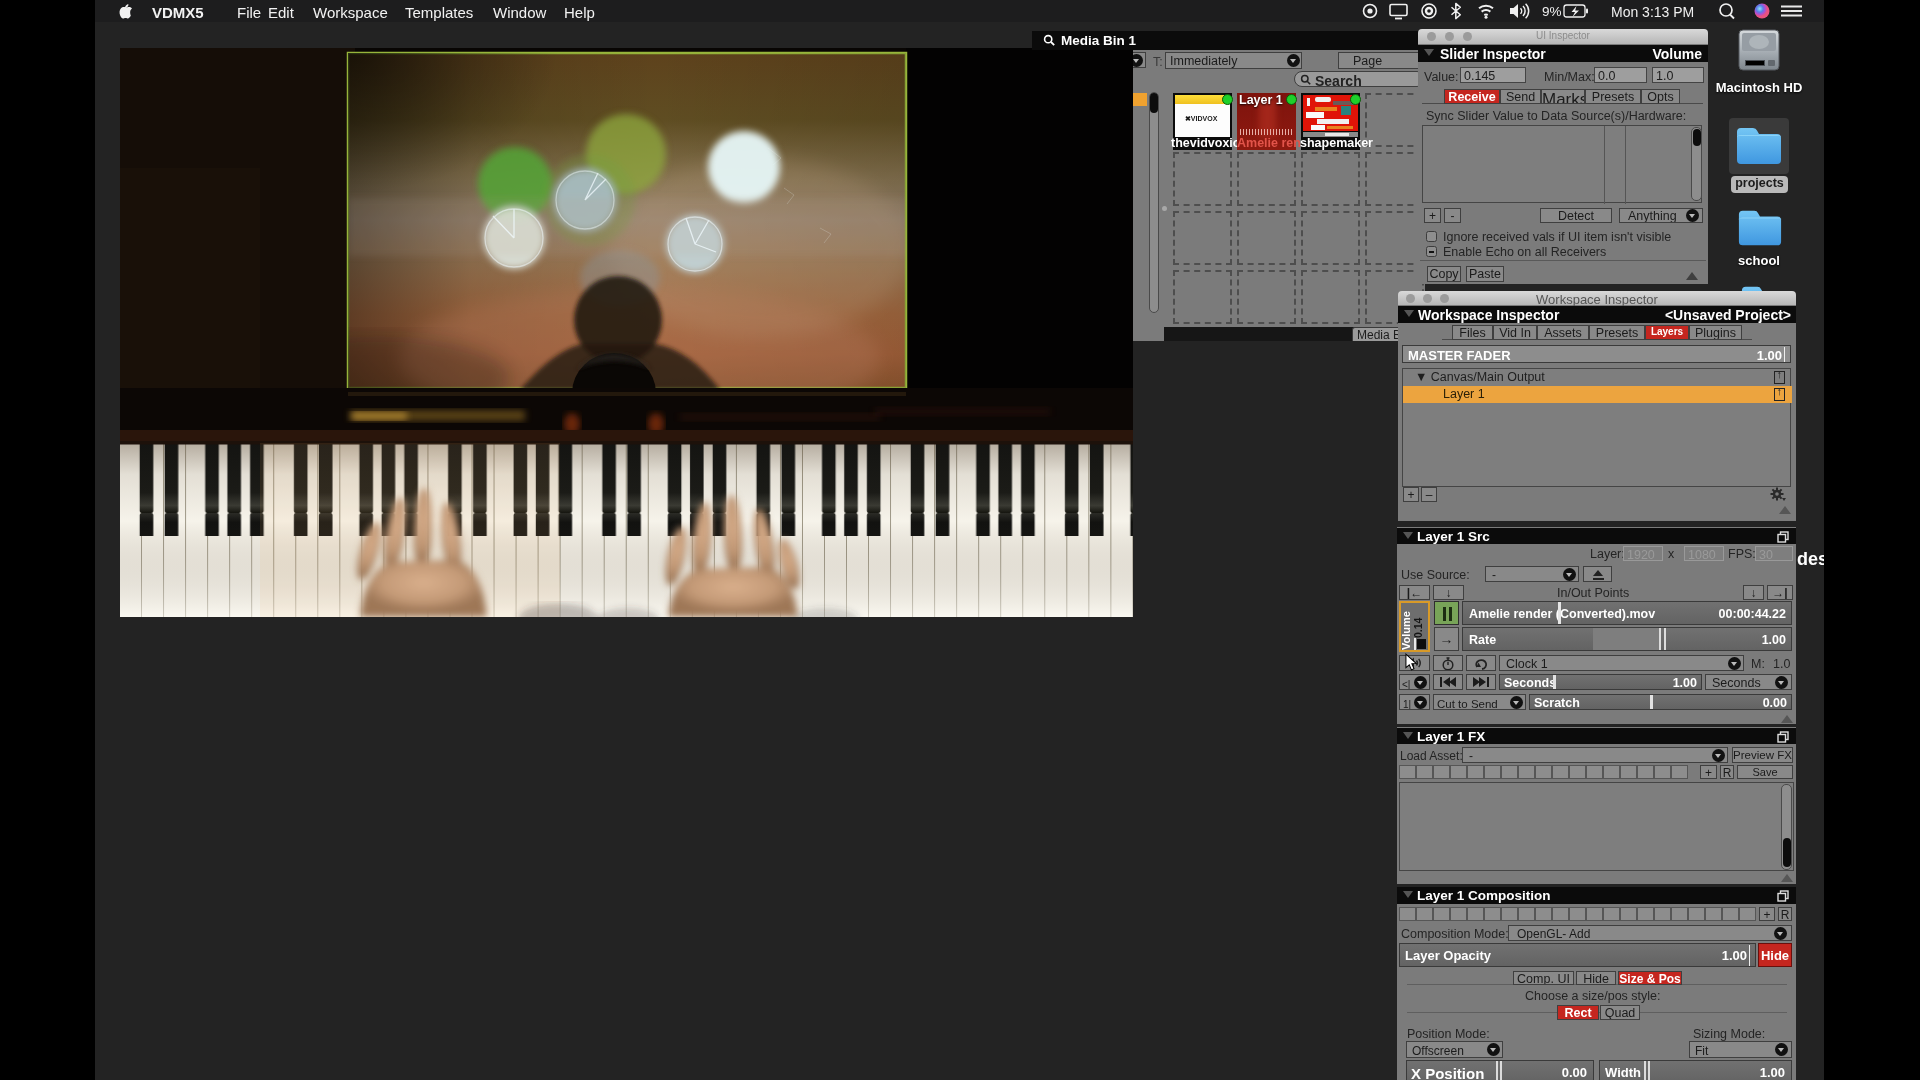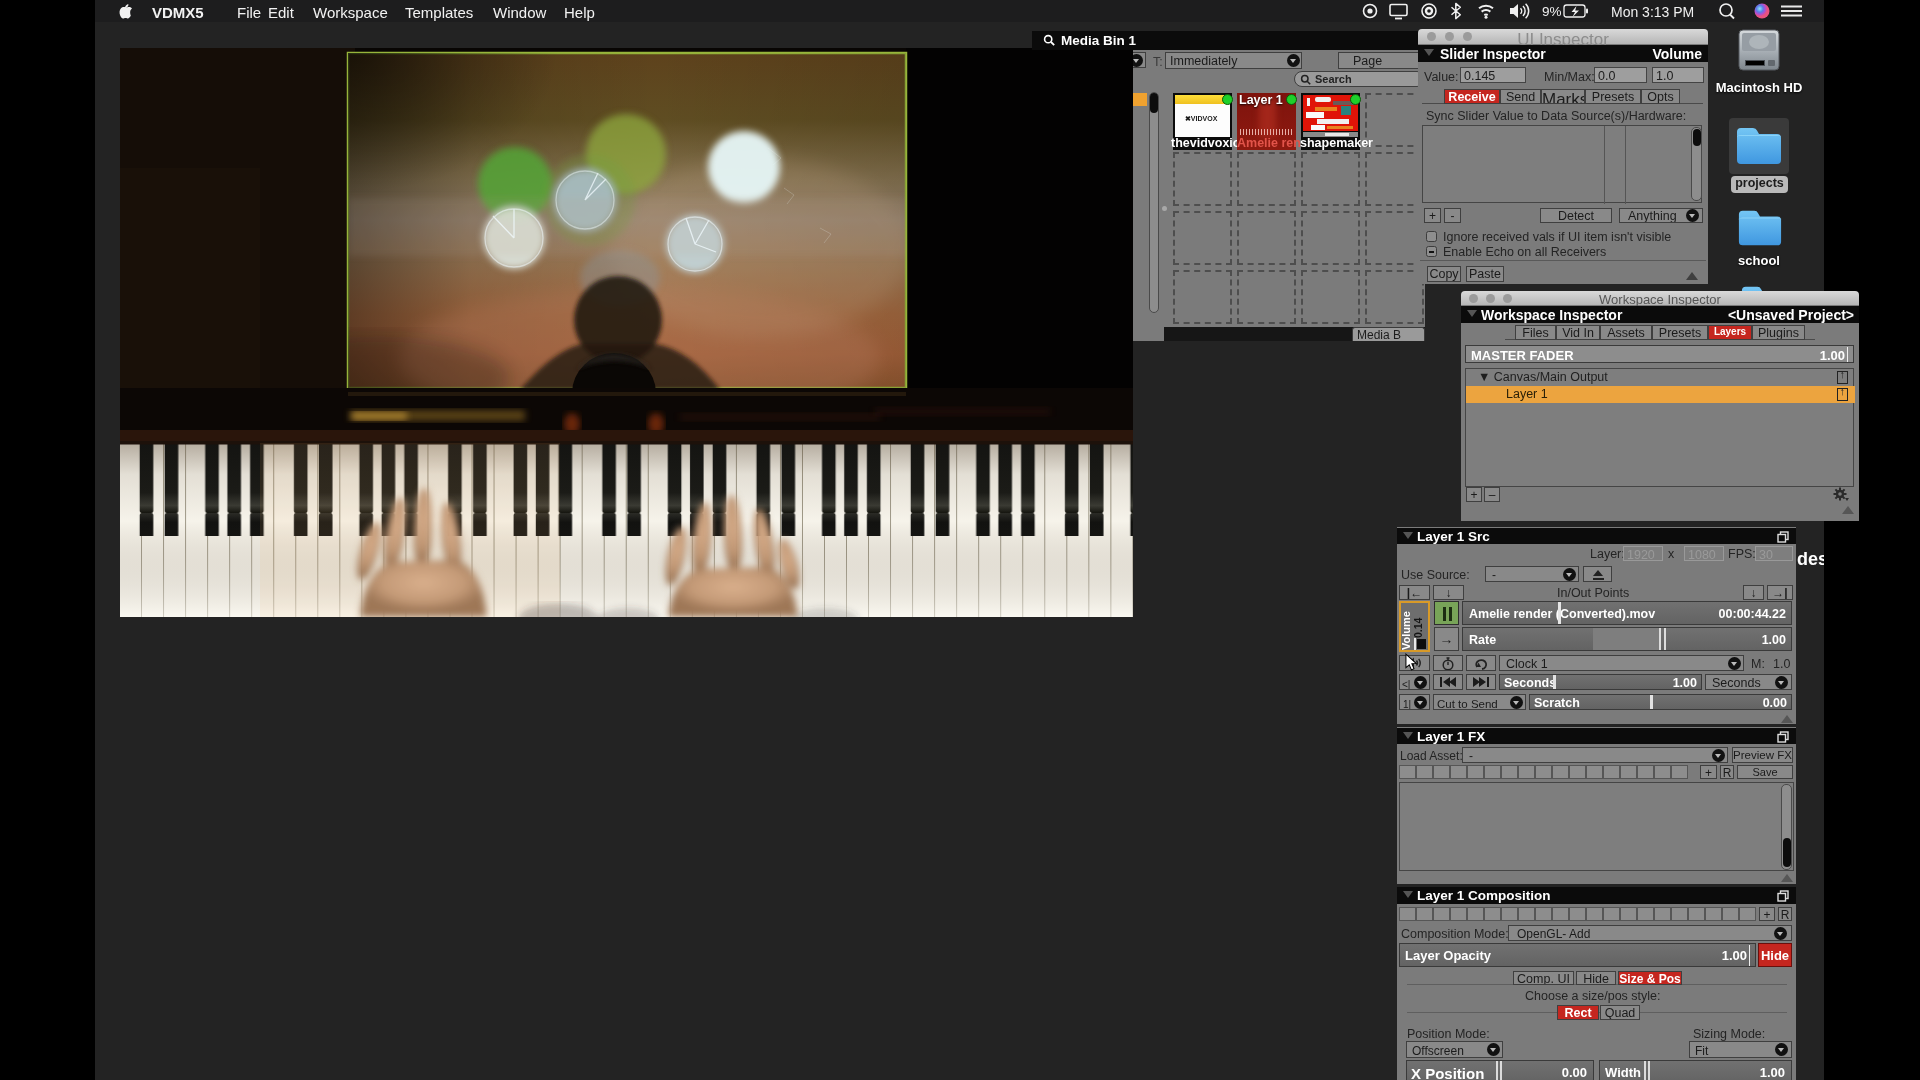--- a/index.html
+++ b/index.html
@@ -266,21 +266,21 @@
     <span class="lbl" style="left:121px;top:24px;color:#3a3a3a;">T:</span>
     <div class="btn" style="left:133px;top:21px;width:137px;height:17px;text-align:left;"><span style="position:relative;left:4px;top:1px;font-size:12.5px;">Immediately</span></div>
     <div class="ddc" style="left:255px;top:23px;"></div>
     <div class="btn" style="left:306px;top:21px;width:87px;height:17px;text-align:left;"><span style="position:relative;left:14px;top:1px;font-size:12.5px;">Page</span></div>
 
     <div class="abs" style="left:262px;top:40px;width:131px;height:16px;background:#9a9a9a;border:1px solid #3f3f3f;border-radius:8px;">
       <svg class="abs" style="left:5px;top:2px" width="12" height="12" viewBox="0 0 12 12">
           <circle cx="4.8" cy="4.8" r="3.2" fill="none" stroke="#222" stroke-width="1.5"></circle>
           <path d="M7.2 7.2l3 3" stroke="#222" stroke-width="1.6"></path>
         </svg>
-      <span class="abs" style="left:20px;top:1px;font-size:11px;font-weight:bold;color:#222;">Search</span>
+      <span class="abs" style="left:20px;top:1px;font-size:14px;font-weight:bold;color:#222;">Search</span>
     </div>
 
     <div class="abs" style="left:101px;top:62px;width:14px;height:13px;background:#efa230;"></div>
     <div class="abs" style="left:117px;top:61px;width:10px;height:221px;background:#8d8d8d;border:1px solid #4a4a4a;border-radius:5px;"></div>
     <div class="pill" style="left:118px;top:62px;width:8px;height:20px;border-radius:4px;"></div>
     <div class="abs" style="left:130px;top:175px;width:5px;height:5px;border-radius:50%;background:#a8a8a8;"></div>
 
     <div id="grid">
       <div class="abs gc" style="left:333px;top:61.5px;"></div>
       <div class="abs gc" style="left:141px;top:120.5px;"></div>
@@ -334,21 +334,21 @@
     <div class="abs" style="left:132px;top:296px;width:261px;height:14px;background:#161616;"></div>
     <div class="abs" style="left:320px;top:296px;width:73px;height:14px;background:#9a9a9a;border:1px solid #3a3a3a;border-bottom:none;border-radius:3px 3px 0 0;">
       <span class="abs" style="left:4px;top:0px;font-size:12px;color:#1d1d1d;">Media B</span>
     </div>
   </div>
   <div class="abs" id="uiinsp" style="z-index:4;left:1418px;top:29px;width:290px;height:255px;">
     <div class="tbar" style="height:16px;">
       <div class="dot" style="left:8.5px;"></div>
         <div class="dot" style="left:26.5px;"></div>
         <div class="dot" style="left:44.5px;"></div>
-      <div class="abs" style="left:0;right:0;top:1px;text-align:center;font-size:17px;color:#8c8c8c;">UI Inspector</div>
+      <div class="abs" style="left:0;right:0;top:1px;text-align:center;font-size:10px;color:#8c8c8c;">UI Inspector</div>
     </div>
     <div class="bh" style="left:0;top:16px;width:290px;height:17px;">
       <span class="tri"></span>
       <span class="abs" style="left:22px;top:1px;font-size:14px;">Slider Inspector</span>
       <span class="abs" style="right:6px;top:1px;font-size:14px;">Volume</span>
     </div>
     <div class="pc" style="left:0;top:33px;width:290px;height:222px;"></div>
     <span class="lbl" style="left:6px;top:41px;">Value:</span>
     <div class="inp" style="left:42px;top:38px;width:66px;height:16px;">0.145</div>
     <span class="lbl" style="left:126px;top:41px;">Min/Max:</span>
@@ -376,21 +376,21 @@
     <span class="lbl" style="left:25px;top:201px;">Ignore received vals if UI item isn't visible</span>
     <div class="abs" style="left:8px;top:217px;width:11px;height:11px;background:#8e8e8e;border:1px solid #3d3d3d;border-radius:2.5px;">
         <div style="position:absolute;left:2px;top:4px;width:5px;height:2px;background:#111;"></div>
       </div>
     <span class="lbl" style="left:25px;top:216px;">Enable Echo on all Receivers</span>
     <div class="abs" style="left:2px;top:231px;width:286px;height:1px;background:#595959;"></div>
     <div class="btn" style="left:9px;top:237px;width:34px;height:16px;font-size:12.5px;">Copy</div>
     <div class="btn" style="left:48px;top:237px;width:38px;height:16px;font-size:12.5px;">Paste</div>
     <div class="rsz" style="left:268px;top:243px;border-bottom-color:#3f3f3f;"></div>
   </div>
-  <div class="abs" id="wsinsp" style="z-index:4;left:1461px;top:291px;width:398px;height:230px;">
+  <div class="abs" id="wsinsp" style="z-index:4;left:1398px;top:291px;width:398px;height:230px;">
     <div class="tbar" style="height:15px;">
       <div class="dot" style="left:8px;"></div>
         <div class="dot" style="left:25px;"></div>
         <div class="dot" style="left:42px;"></div>
       <div class="abs" style="left:0;right:0;top:0.5px;text-align:center;font-size:13px;color:#555;">Workspace Inspector</div>
     </div>
     <div class="bh" style="left:0;top:15px;width:398px;height:17px;">
       <span class="tri"></span>
       <span class="abs" style="left:20px;top:1px;font-size:14px;">Workspace Inspector</span>
       <span class="abs" style="right:5px;top:1px;font-size:14px;">&lt;Unsaved Project&gt;</span>

